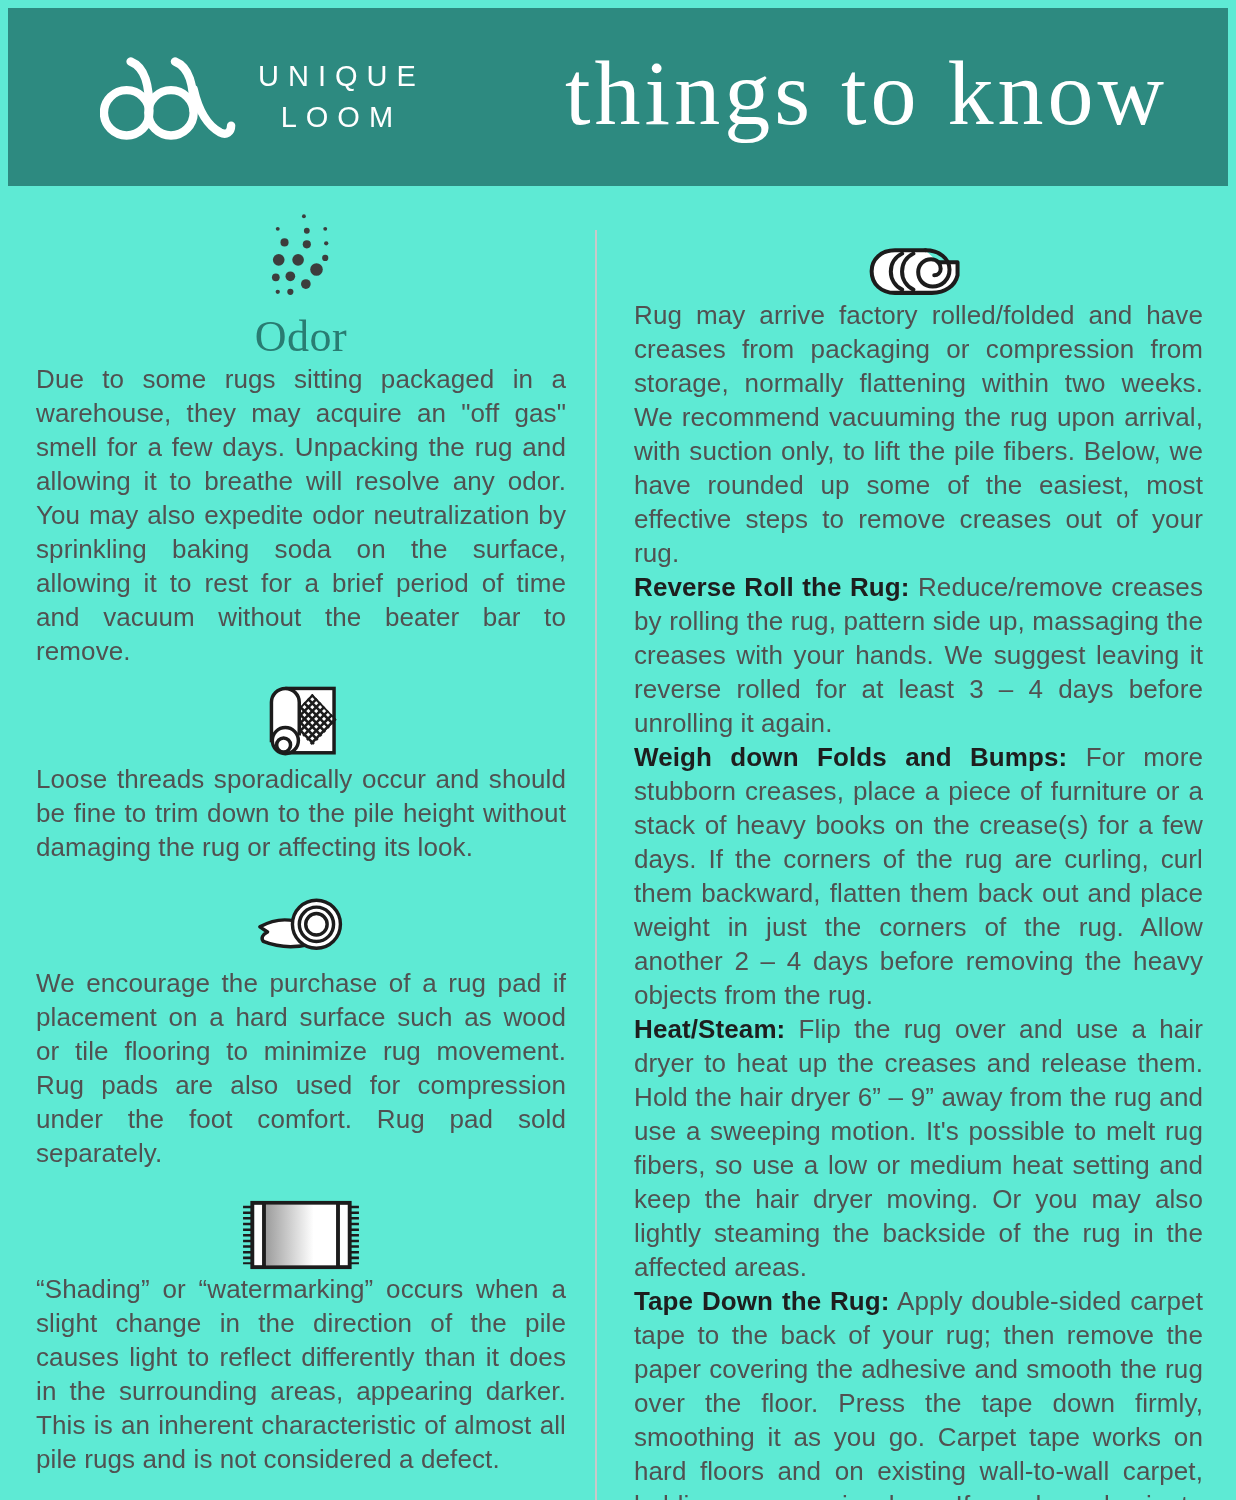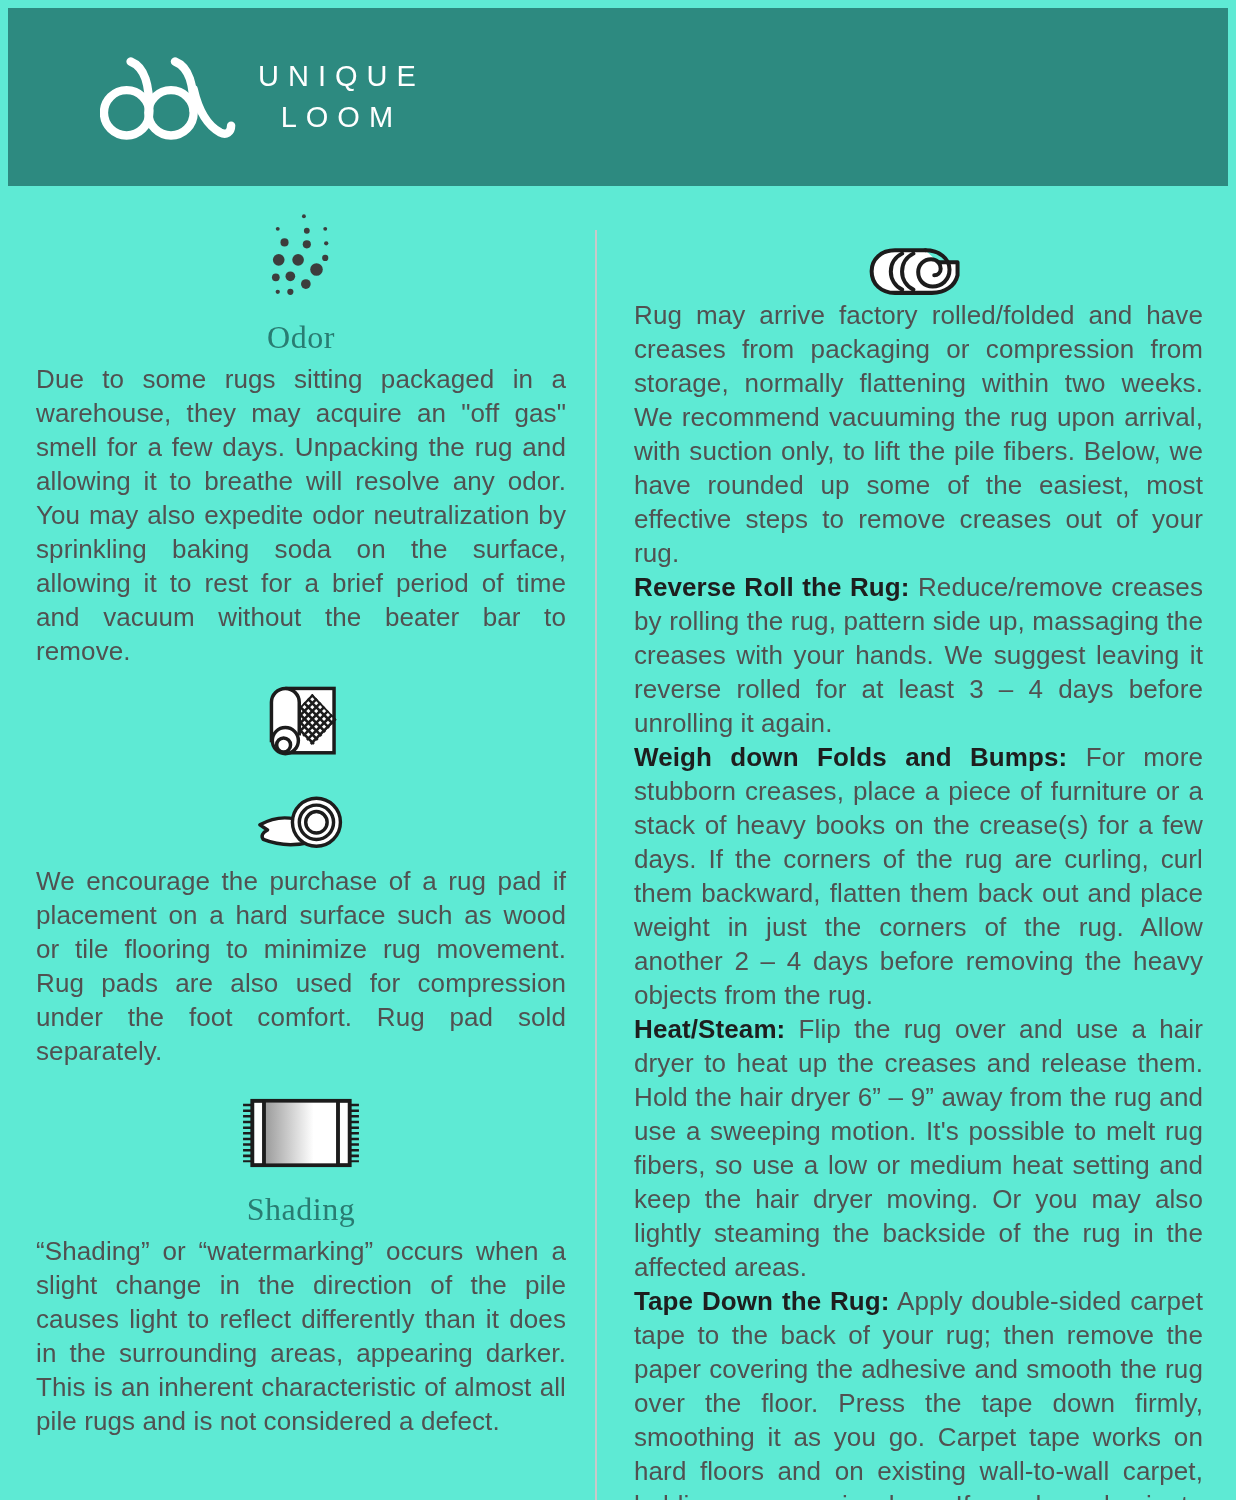--- a/index.html
+++ b/index.html
@@ -20,21 +20,21 @@
   
   .content{position:absolute;top:186px;left:0;right:0;display:flex;}
   .col-left{width:596px;box-sizing:border-box;padding:24px 30px 0 36px;}
   .col-right{flex:1;box-sizing:border-box;padding:60px 33px 0 38px;}
   .divider{position:absolute;left:595px;top:230px;width:2px;height:1270px;background:#c9c9c9;}
 
   .icon-wrap{text-align:center;}
   .icon-wrap svg{display:inline-block;vertical-align:top;}
 
   h2.sec{margin:14px 0 0 0;text-align:center;font-family:"Liberation Serif",serif;
-         font-weight:400;font-size:32px;line-height:50px;color:#297c72;letter-spacing:0.5px;}
+         font-weight:400;font-size:44px;line-height:50px;color:#297c72;letter-spacing:0.5px;}
   p.body{margin:0;font-size:26px;line-height:34px;text-align:justify;letter-spacing:0.1px;}
   p.body.tip{}
   .tip-label{font-weight:700;color:#1e1e1e;}
 
   .sec-block{margin:0;}
   .mt6{margin-top:6px;} .mt22{margin-top:22px;} .mt28{margin-top:28px;}
 
   .ink{stroke:#1c1c1c;}
 </style>
 </head>
@@ -51,20 +51,21 @@
           <path d="M50,58 C50,32 46,14 31,8"></path>
           <path d="M95,58 C95,32 91,14 76,8"></path>
           <path d="M95,36 C100,58 109,73 122,80 C128,83 133,80 133,73"></path>
         </g>
       </svg>
       <div class="wordmark">
         <div>UNIQUE</div>
         <div>LOOM</div>
       </div>
     </div>
+    <div class="banner-title">things to know</div>
   </div>
 
   <div class="divider"></div>
 
   <div class="content">
 
     <div class="col-left">
 
       <div class="sec-block">
         <div class="icon-wrap">
@@ -116,20 +117,21 @@
                 <line x1="20" y1="88" x2="95" y2="13"></line>
               <line x1="20" y1="97" x2="95" y2="22"></line>
                 <line x1="20" y1="106" x2="95" y2="31"></line>
               <line x1="20" y1="115" x2="95" y2="40"></line>
             </g>
             <path d="M12,76 V30 a16,16 0 0 1 32,0 v38" fill="#ffffff" class="ink" stroke-width="4"></path>
             <circle cx="28" cy="74" r="15" fill="#ffffff" class="ink" stroke-width="4"></circle>
             <circle cx="26" cy="79" r="8" fill="#ffffff" class="ink" stroke-width="4"></circle>
           </svg>
         </div>
+        <p class="body">Loose threads sporadically occur and should be fine to trim down to the pile height without damaging the rug or affecting its look.</p>
       </div>
 
       <div class="sec-block mt22">
         <div class="icon-wrap">
           <svg width="96" height="80" viewBox="0 0 112 92">
             <path d="M60,44 C42,36 24,38 8,47 L17,53 C11,56 9,60 12,64 C32,72 52,71 68,67" fill="#ffffff" class="ink" stroke-width="4" stroke-linejoin="round" stroke-linecap="round"></path>
             <circle cx="74" cy="44" r="28" fill="#ffffff" class="ink" stroke-width="4"></circle>
             <circle cx="74" cy="44" r="20" fill="none" class="ink" stroke-width="4"></circle>
             <circle cx="74" cy="44" r="12.5" fill="none" class="ink" stroke-width="4"></circle>
           </svg>
@@ -147,21 +149,20 @@
               </linearGradient>
             </defs>
             <line x1="5" y1="8" x2="5" y2="68" class="ink" stroke-width="9" stroke-dasharray="2.6 3.2"></line>
             <line x1="115" y1="8" x2="115" y2="68" class="ink" stroke-width="9" stroke-dasharray="2.6 3.2"></line>
             <rect x="10" y="5" width="100" height="66" fill="#ffffff" class="ink" stroke-width="4"></rect>
             <rect x="24" y="7" width="72" height="62" fill="url(#gShade)"></rect>
             <line x1="22" y1="5" x2="22" y2="71" class="ink" stroke-width="4"></line>
             <line x1="98" y1="5" x2="98" y2="71" class="ink" stroke-width="4"></line>
           </svg>
         </div>
-        <h2 class="sec">Shading</h2>
         <p class="body">“Shading” or “watermarking” occurs when a slight change in the direction of the pile causes light to reflect differently than it does in the surrounding areas, appearing darker. This is an inherent characteristic of almost all pile rugs and is not considered a defect.</p>
       </div>
 
     </div>
 
     <div class="col-right">
 
       <div class="sec-block">
         <div class="icon-wrap">
           <svg width="106" height="52" viewBox="0 0 132 64">

